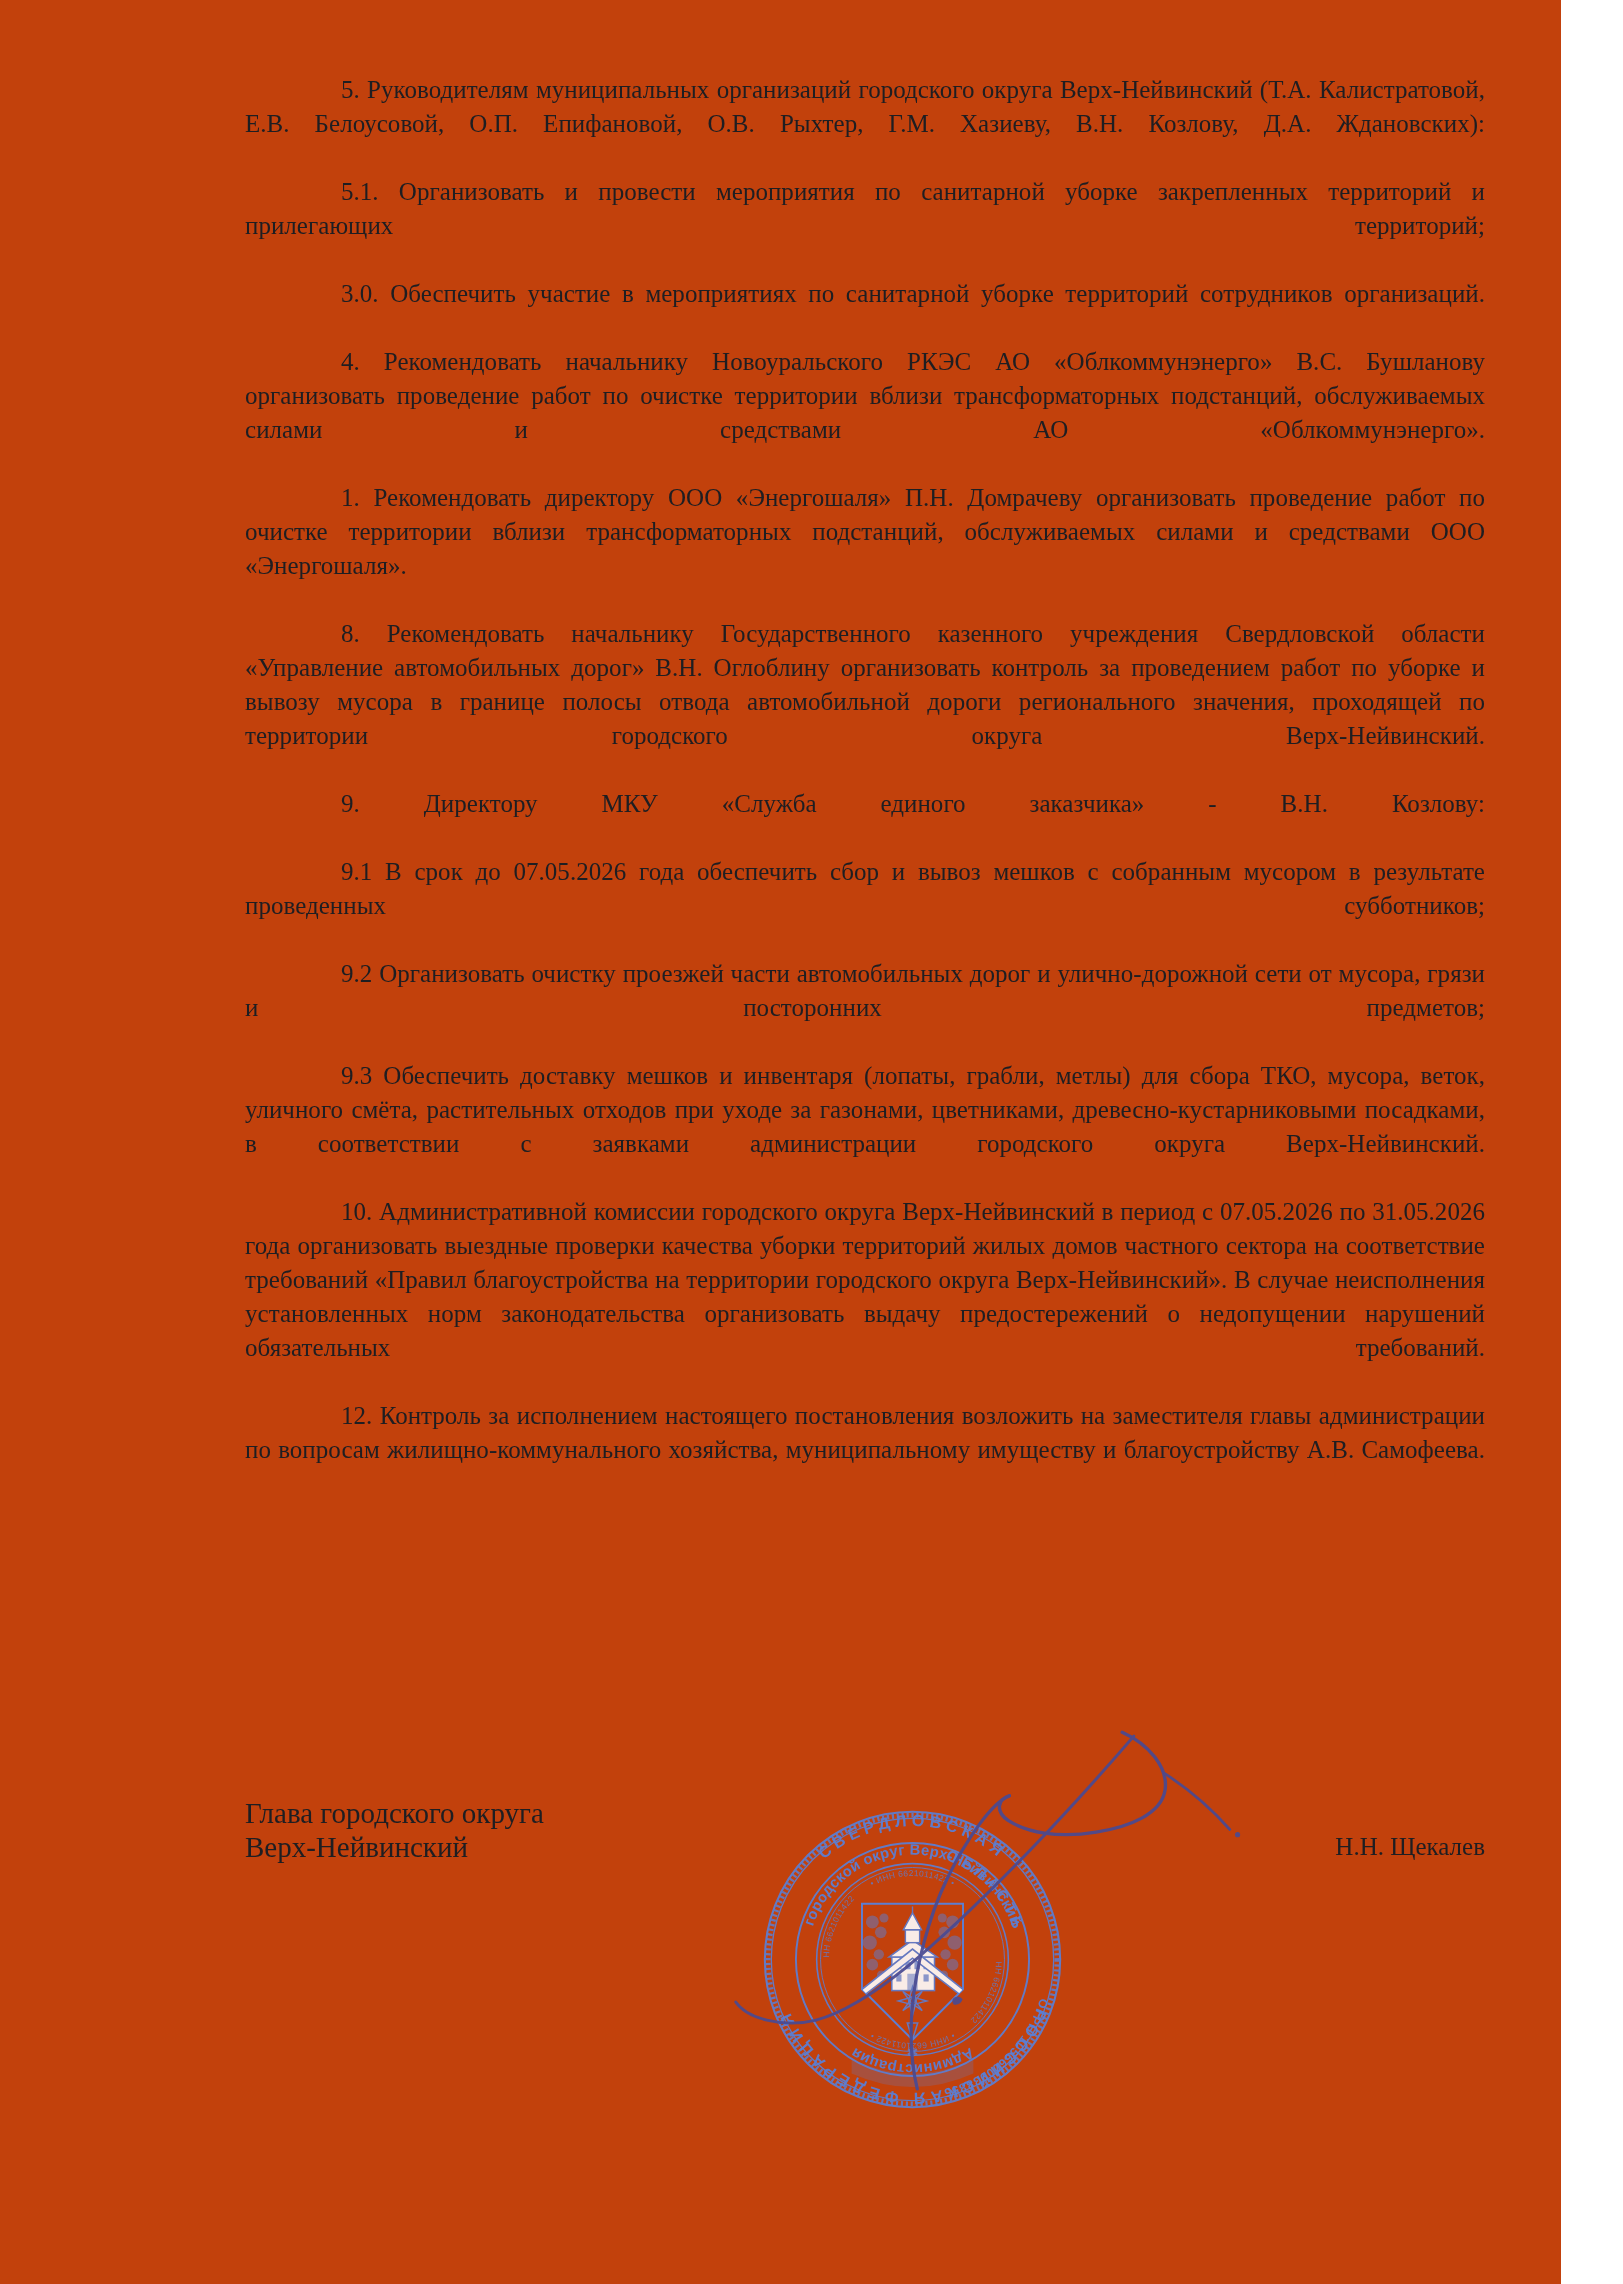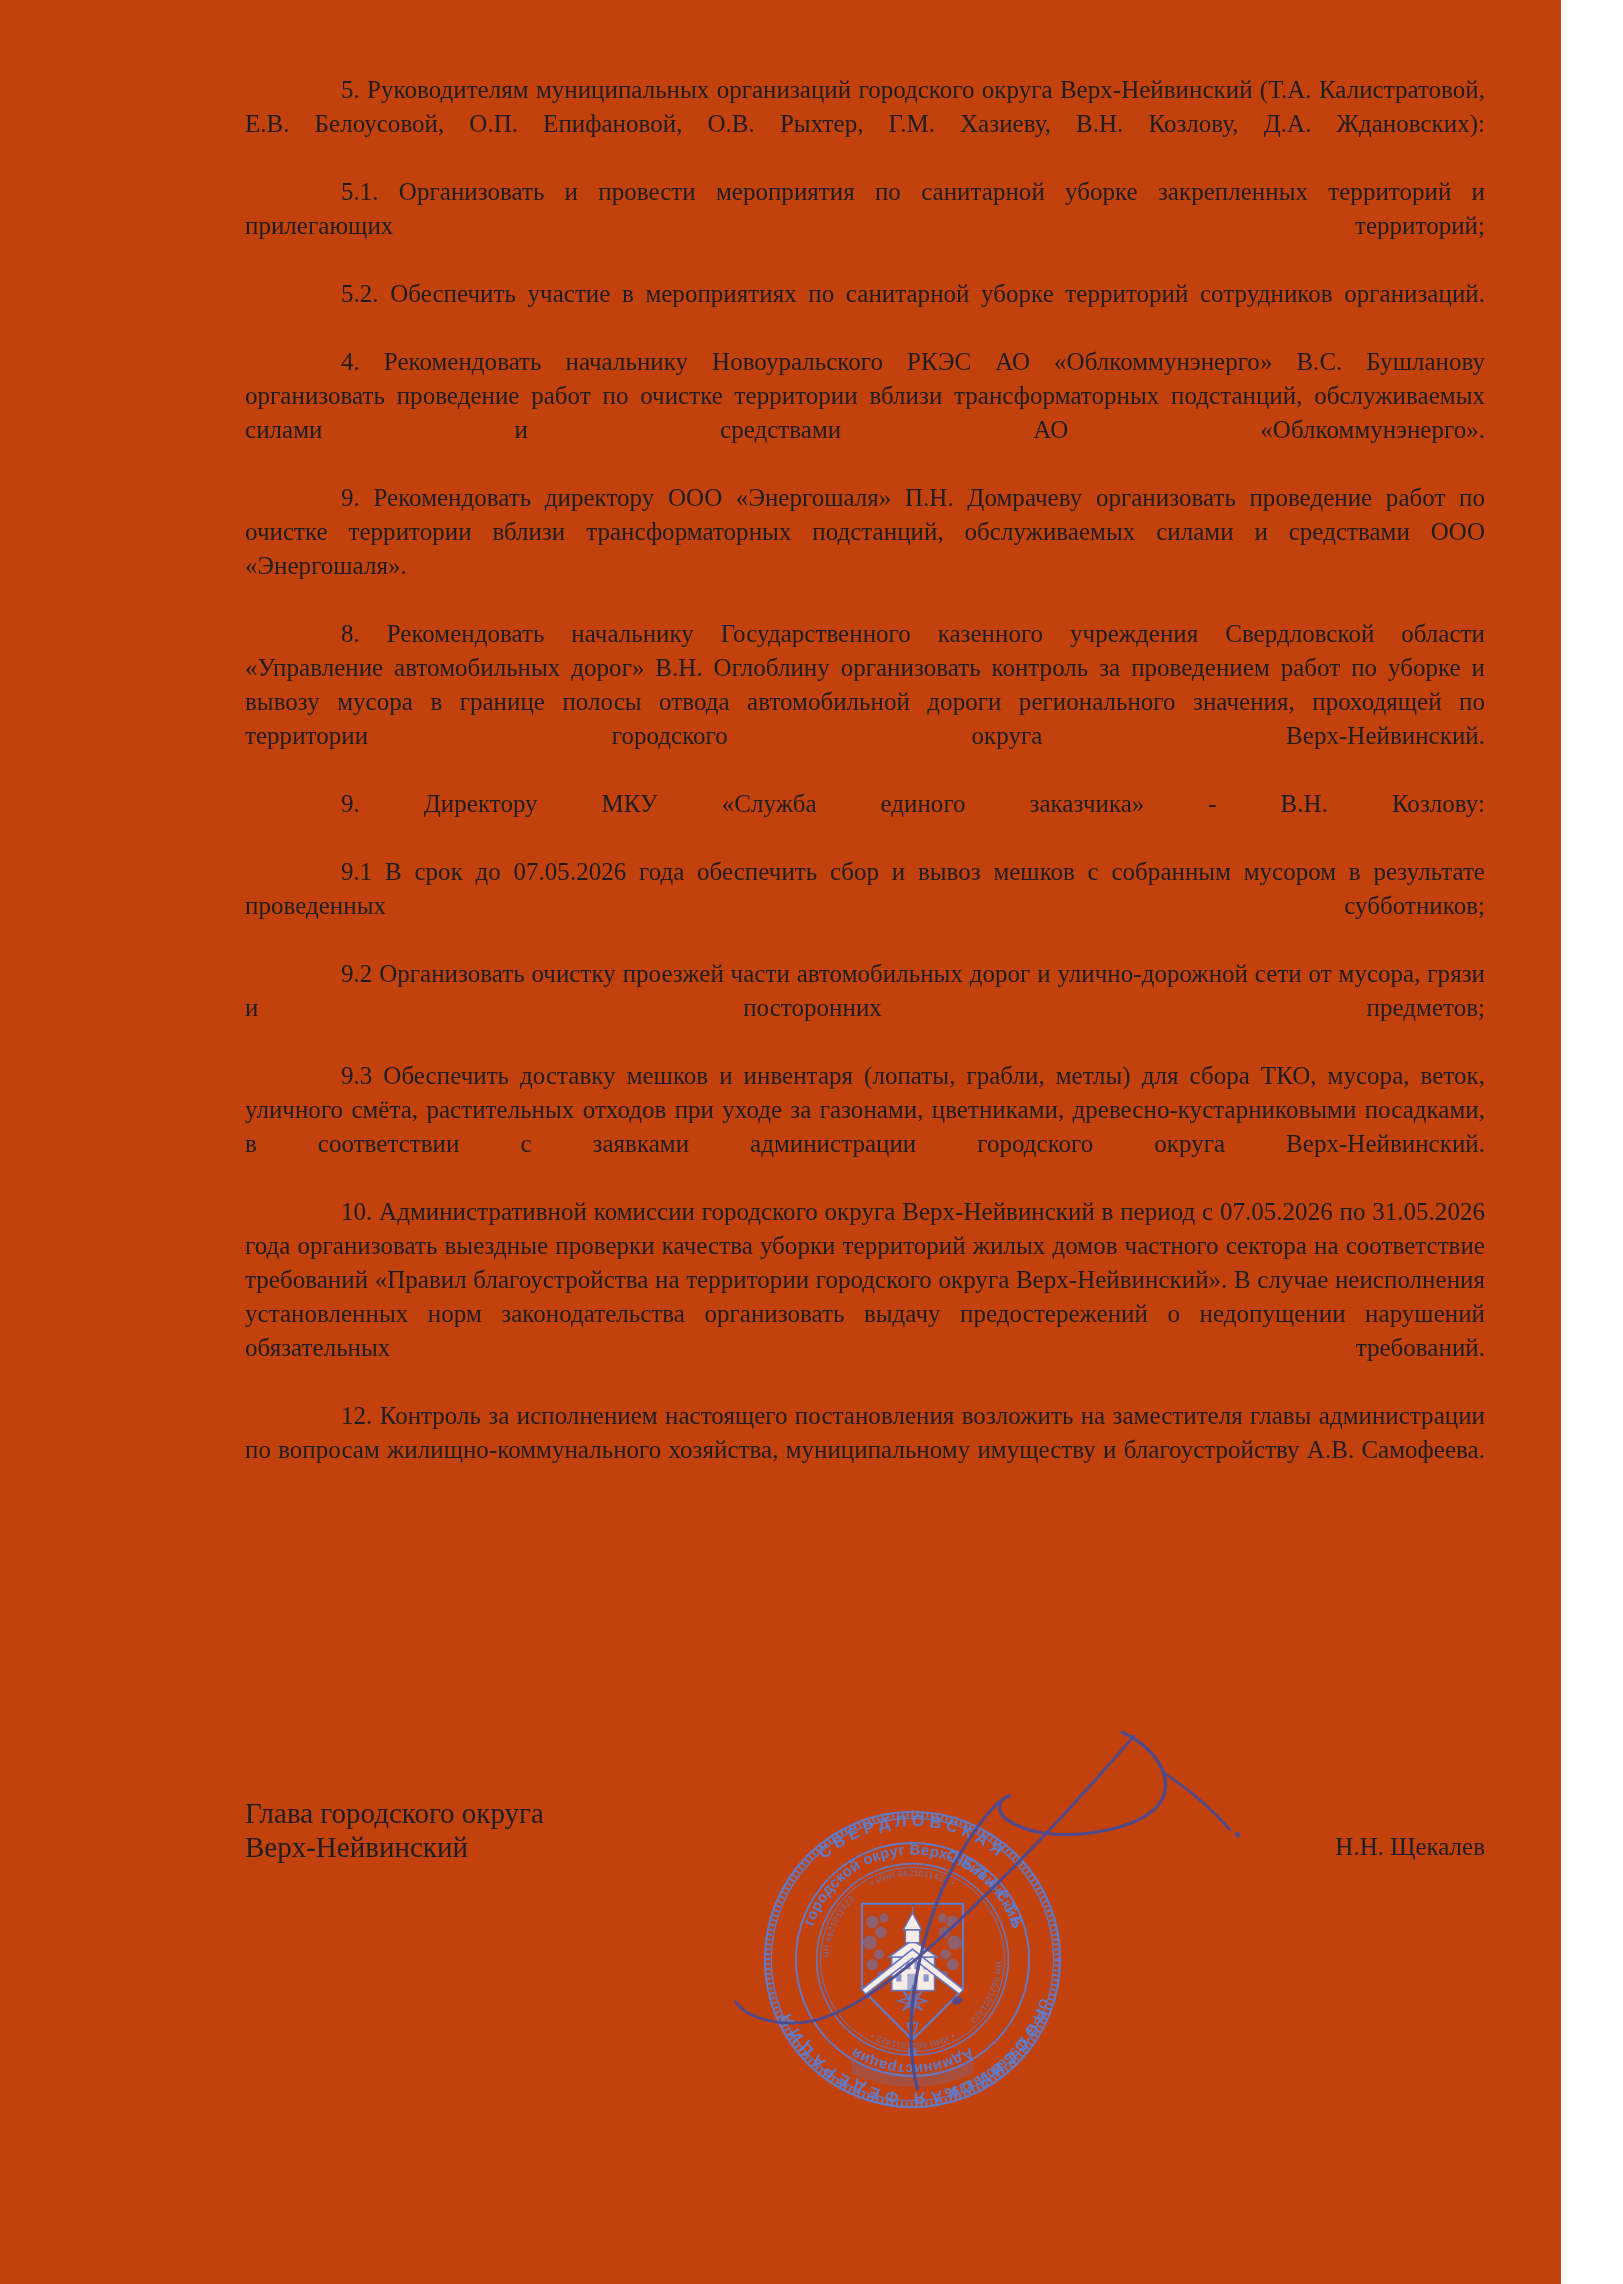--- a/index.html
+++ b/index.html
@@ -93,23 +93,23 @@
   .autograph svg { display: block; width: 100%; height: 100%; }
 </style>
 </head>
 <body>
 
 <div class="page">
 
   <div class="body-block">
     <p class="para">5. Руководителям муниципальных организаций городского округа Верх-Нейвинский (Т.А. Калистратовой, Е.В. Белоусовой, О.П. Епифановой, О.В. Рыхтер, Г.М. Хазиеву, В.Н. Козлову, Д.А. Ждановских):</p>
     <p class="para">5.1. Организовать и провести мероприятия по санитарной уборке закрепленных территорий и прилегающих территорий;</p>
-    <p class="para">5.2. Обеспечить участие в мероприятиях по санитарной уборке территорий сотрудников организаций.</p>
+    <p class="para">3.0. Обеспечить участие в мероприятиях по санитарной уборке территорий сотрудников организаций.</p>
     <p class="para">4. Рекомендовать начальнику Новоуральского РКЭС АО «Облкоммунэнерго» В.С. Бушланову организовать проведение работ по очистке территории вблизи трансформаторных подстанций, обслуживаемых силами и средствами АО «Облкоммунэнерго».</p>
-    <p class="para">9. Рекомендовать директору ООО «Энергошаля» П.Н. Домрачеву организовать проведение работ по очистке территории вблизи трансформаторных подстанций, обслуживаемых силами и средствами    ООО «Энергошаля».</p>
+    <p class="para">1. Рекомендовать директору ООО «Энергошаля» П.Н. Домрачеву организовать проведение работ по очистке территории вблизи трансформаторных подстанций, обслуживаемых силами и средствами    ООО «Энергошаля».</p>
     <p class="para">8. Рекомендовать начальнику Государственного казенного учреждения Свердловской области «Управление автомобильных дорог»    В.Н. Оглоблину организовать контроль за проведением работ по уборке и вывозу мусора в границе полосы отвода автомобильной дороги регионального значения, проходящей по территории городского округа   Верх-Нейвинский.</p>
     <p class="para">9. Директору МКУ «Служба единого заказчика» - В.Н. Козлову:</p>
     <p class="para">9.1    В срок до 07.05.2026 года обеспечить сбор и вывоз мешков с собранным мусором в результате проведенных субботников;</p>
     <p class="para">9.2    Организовать очистку проезжей части автомобильных дорог и улично-дорожной сети от мусора, грязи и посторонних предметов;</p>
     <p class="para">9.3    Обеспечить доставку мешков и инвентаря (лопаты, грабли, метлы) для сбора ТКО, мусора, веток, уличного смёта, растительных отходов при уходе за газонами, цветниками, древесно-кустарниковыми посадками, в соответствии с заявками администрации городского округа Верх-Нейвинский.</p>
     <p class="para">10.    Административной комиссии городского округа Верх-Нейвинский в период с 07.05.2026 по 31.05.2026 года организовать выездные проверки качества уборки территорий жилых домов частного сектора на соответствие требований «Правил благоустройства на территории городского округа Верх-Нейвинский». В случае неисполнения установленных норм законодательства организовать выдачу предостережений о недопущении нарушений обязательных требований.</p>
     <p class="para">12.    Контроль за исполнением настоящего постановления возложить на заместителя главы администрации по вопросам жилищно-коммунального хозяйства, муниципальному имуществу и благоустройству  А.В. Самофеева.</p>
   </div>
 
   <div class="sign-block">

